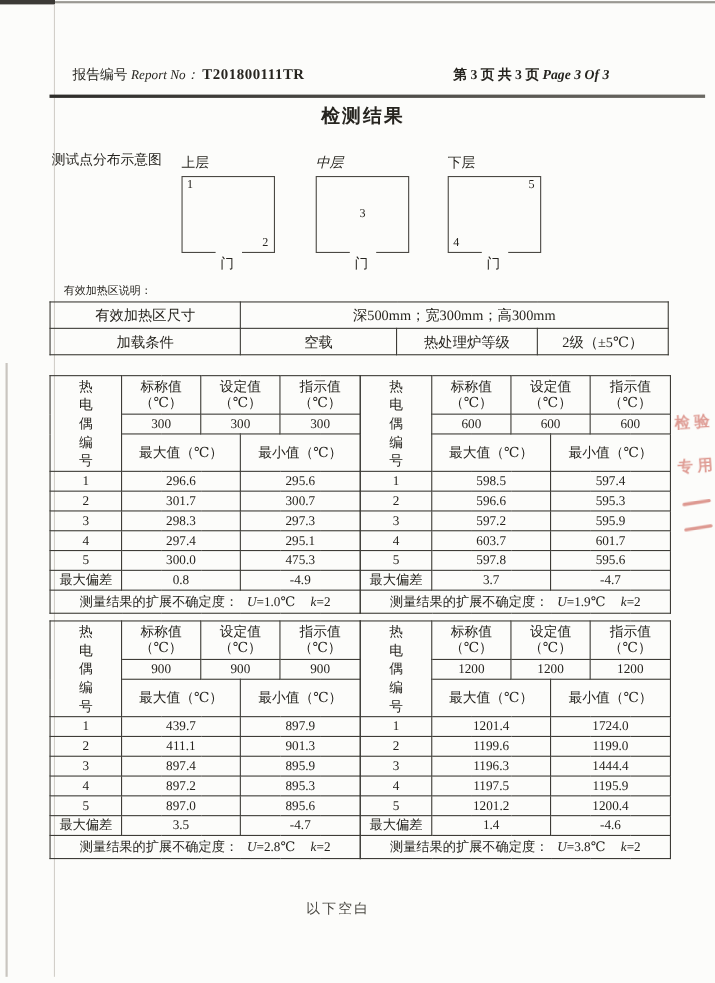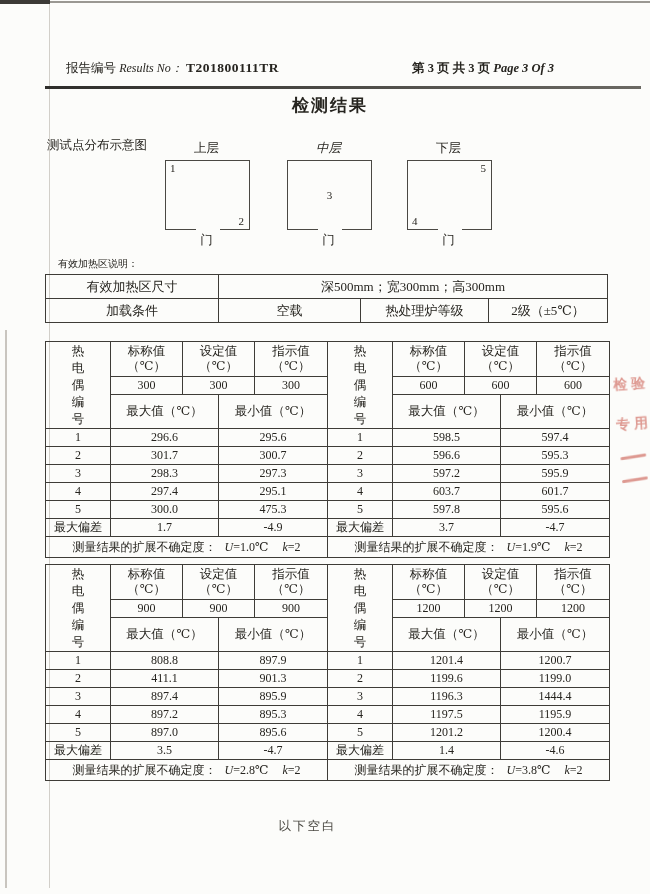--- a/index.html
+++ b/index.html
@@ -23,21 +23,21 @@
   .hdr-right i{font-weight:bold;}
   .rule{position:absolute;left:45px;top:86px;width:596px;height:3px;
         background:linear-gradient(to right,#2e2d2a,#6b6963);}
   .title-cn{position:absolute;left:45px;top:94px;width:570px;text-align:center;
             font-size:17px;font-weight:bold;letter-spacing:2px;}
   .title-en{position:absolute;left:45px;top:117px;width:570px;text-align:center;
             font-size:13px;font-weight:bold;font-style:italic;}
   .diag-label{position:absolute;left:47px;top:137px;font-size:12.5px;}
 
   .diagrams{position:absolute;left:45px;top:140px;width:560px;height:110px;}
-  .diag-title{position:absolute;width:83px;text-align:center;font-size:12.5px;top:0;}
+  .diag-title{position:absolute;width:83px;text-align:left;font-size:12.5px;top:0;}
   .diag-box{position:absolute;top:20px;width:83px;height:68px;border:1px solid #4a4843;background:transparent;}
   .door-gap{position:absolute;left:50%;bottom:-2px;transform:translateX(-50%);width:24px;height:4px;background:#fcfcfa;}
   .door-label{position:absolute;top:92px;width:83px;text-align:center;font-size:12.5px;}
   .pt{position:absolute;font-size:11px;line-height:11px;}
 
   .hz-label{position:absolute;left:58px;top:257px;font-size:10px;}
   table{border-collapse:collapse;}
   td{border:1px solid #3e3c37;text-align:center;vertical-align:middle;padding:0;}
   .hztab{position:absolute;left:45px;top:274px;width:562px;font-size:13px;table-layout:fixed;}
   .hztab td{height:23px;}
@@ -72,21 +72,21 @@
 
 <div class="page">
 
   <div class="edge-top"></div>
   <div class="edge-top-left"></div>
   <div class="edge-left-outer"></div>
   <div class="edge-left-inner"></div>
 
   <div class="hdr-left">
     <span>报告编号</span>
-    <i>Results No：</i>
+    <i>Report No：</i>
     <b>T201800111TR</b>
   </div>
   <div class="hdr-right">
     <b>第 3 页 共 3 页</b>
     <i>Page 3 Of 3</i>
   </div>
   <div class="rule"></div>
 
   <div class="title-cn">检测结果</div>
 
@@ -189,21 +189,21 @@
             <td colspan="3">297.4</td>
             <td colspan="3">295.1</td>
           </tr>
           <tr class="r-data">
             <td>5</td>
             <td colspan="3">300.0</td>
             <td colspan="3">475.3</td>
           </tr>
           <tr class="r-data">
             <td>最大偏差</td>
-            <td colspan="3">1.7</td>
+            <td colspan="3">0.8</td>
             <td colspan="3">-4.9</td>
           </tr>
           <tr class="r-unc">
             <td colspan="7">测量结果的扩展不确定度：<span class="sp"></span><i>U</i>=1.0℃<span class="sp2"></span><i>k</i>=2</td>
           </tr>
         </tbody>
       </table>
       <table class="tctable">
         <colgroup>
           <col style="width:64px">
@@ -300,21 +300,21 @@
             <td colspan="2">900</td>
             <td colspan="2">900</td>
             <td colspan="2">900</td>
           </tr>
           <tr class="r-mm">
             <td colspan="3">最大值（℃）</td>
             <td colspan="3">最小值（℃）</td>
           </tr>
           <tr class="r-data">
             <td>1</td>
-            <td colspan="3">808.8</td>
+            <td colspan="3">439.7</td>
             <td colspan="3">897.9</td>
           </tr>
           <tr class="r-data">
             <td>2</td>
             <td colspan="3">411.1</td>
             <td colspan="3">901.3</td>
           </tr>
           <tr class="r-data">
             <td>3</td>
             <td colspan="3">897.4</td>
@@ -368,21 +368,21 @@
             <td colspan="2">1200</td>
             <td colspan="2">1200</td>
           </tr>
           <tr class="r-mm">
             <td colspan="3">最大值（℃）</td>
             <td colspan="3">最小值（℃）</td>
           </tr>
           <tr class="r-data">
             <td>1</td>
             <td colspan="3">1201.4</td>
-            <td colspan="3">1200.7</td>
+            <td colspan="3">1724.0</td>
           </tr>
           <tr class="r-data">
             <td>2</td>
             <td colspan="3">1199.6</td>
             <td colspan="3">1199.0</td>
           </tr>
           <tr class="r-data">
             <td>3</td>
             <td colspan="3">1196.3</td>
             <td colspan="3">1444.4</td>

